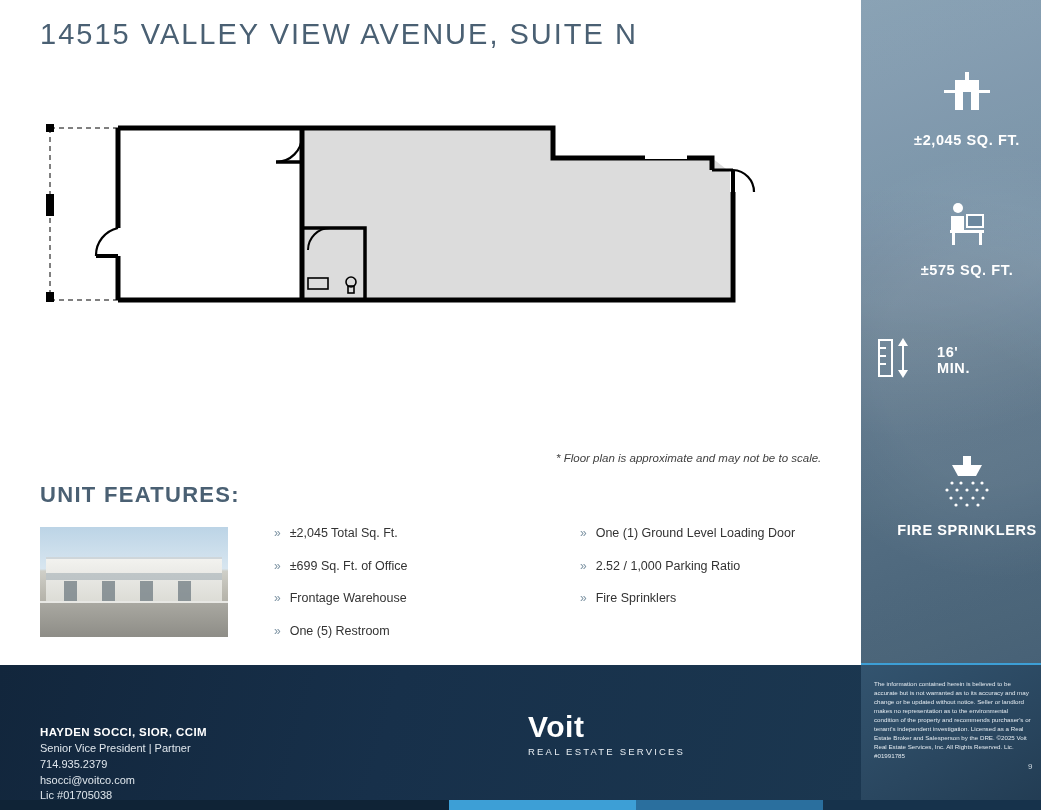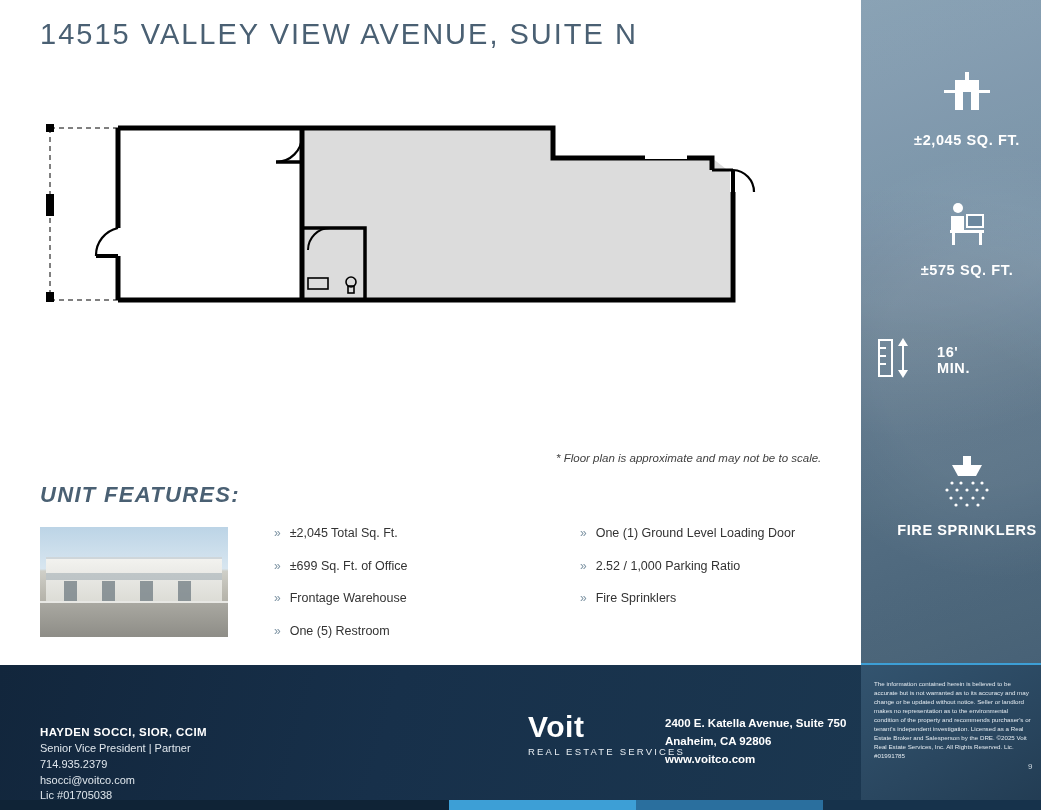--- a/index.html
+++ b/index.html
@@ -31,21 +31,20 @@
   .fp-note {
     position:absolute; left:556px; top:452px;
     font-size:11.5px; font-style:italic; color:#3f3f3f;
   }
 
   
   .uf-title {
     position:absolute; left:40px; top:482px;
     font-size:22px; font-weight:bold; letter-spacing:1.3px;
     color:#4a6073;
-    font-style:italic;
   }
   .photo {
     position:absolute; left:40px; top:527px; width:188px; height:110px;
     overflow:hidden; border:0;
     background:linear-gradient(#bcd4e6 0%, #d8e6f0 38%, #cfcfc8 40%, #b9b7ae 62%, #9d9c95 100%);
   }
   .photo .bld {
     position:absolute; left:6px; top:30px; width:176px; height:44px;
     background:linear-gradient(#f2f2ef,#dcdcd6);
     border-top:2px solid #cfd6da;
@@ -289,25 +288,20 @@
     <div class="ln">714.935.2379</div>
     <div class="ln">hsocci@voitco.com</div>
     <div class="ln">Lic #01705038</div>
   </div>
 
   <div class="voit">
     <div class="v">Voit</div>
     <div class="res">REAL ESTATE SERVICES</div>
   </div>
 
-  <div class="addr">
-    <div class="w">2400 E. Katella Avenue, Suite 750</div>
-    <div class="w">Anaheim, CA 92806</div>
-    <div class="w">www.voitco.com</div>
-  </div>
 
   <div class="disclaimer">The information contained herein is believed to be accurate but is not warranted as to its accuracy and may change or be updated without notice. Seller or landlord makes no representation as to the environmental condition of the property and recommends purchaser's or tenant's independent investigation.  Licensed as a Real Estate Broker and Salesperson by the DRE. ©2025 Voit Real Estate Services, Inc. All Rights Reserved. Lic. #01991785</div>
   <div class="pagenum">9</div>
 
   <div class="bar bar0"></div>
   <div class="bar bar1"></div>
   <div class="bar bar2"></div>
   <div class="bar bar3"></div>
 </div>
 

